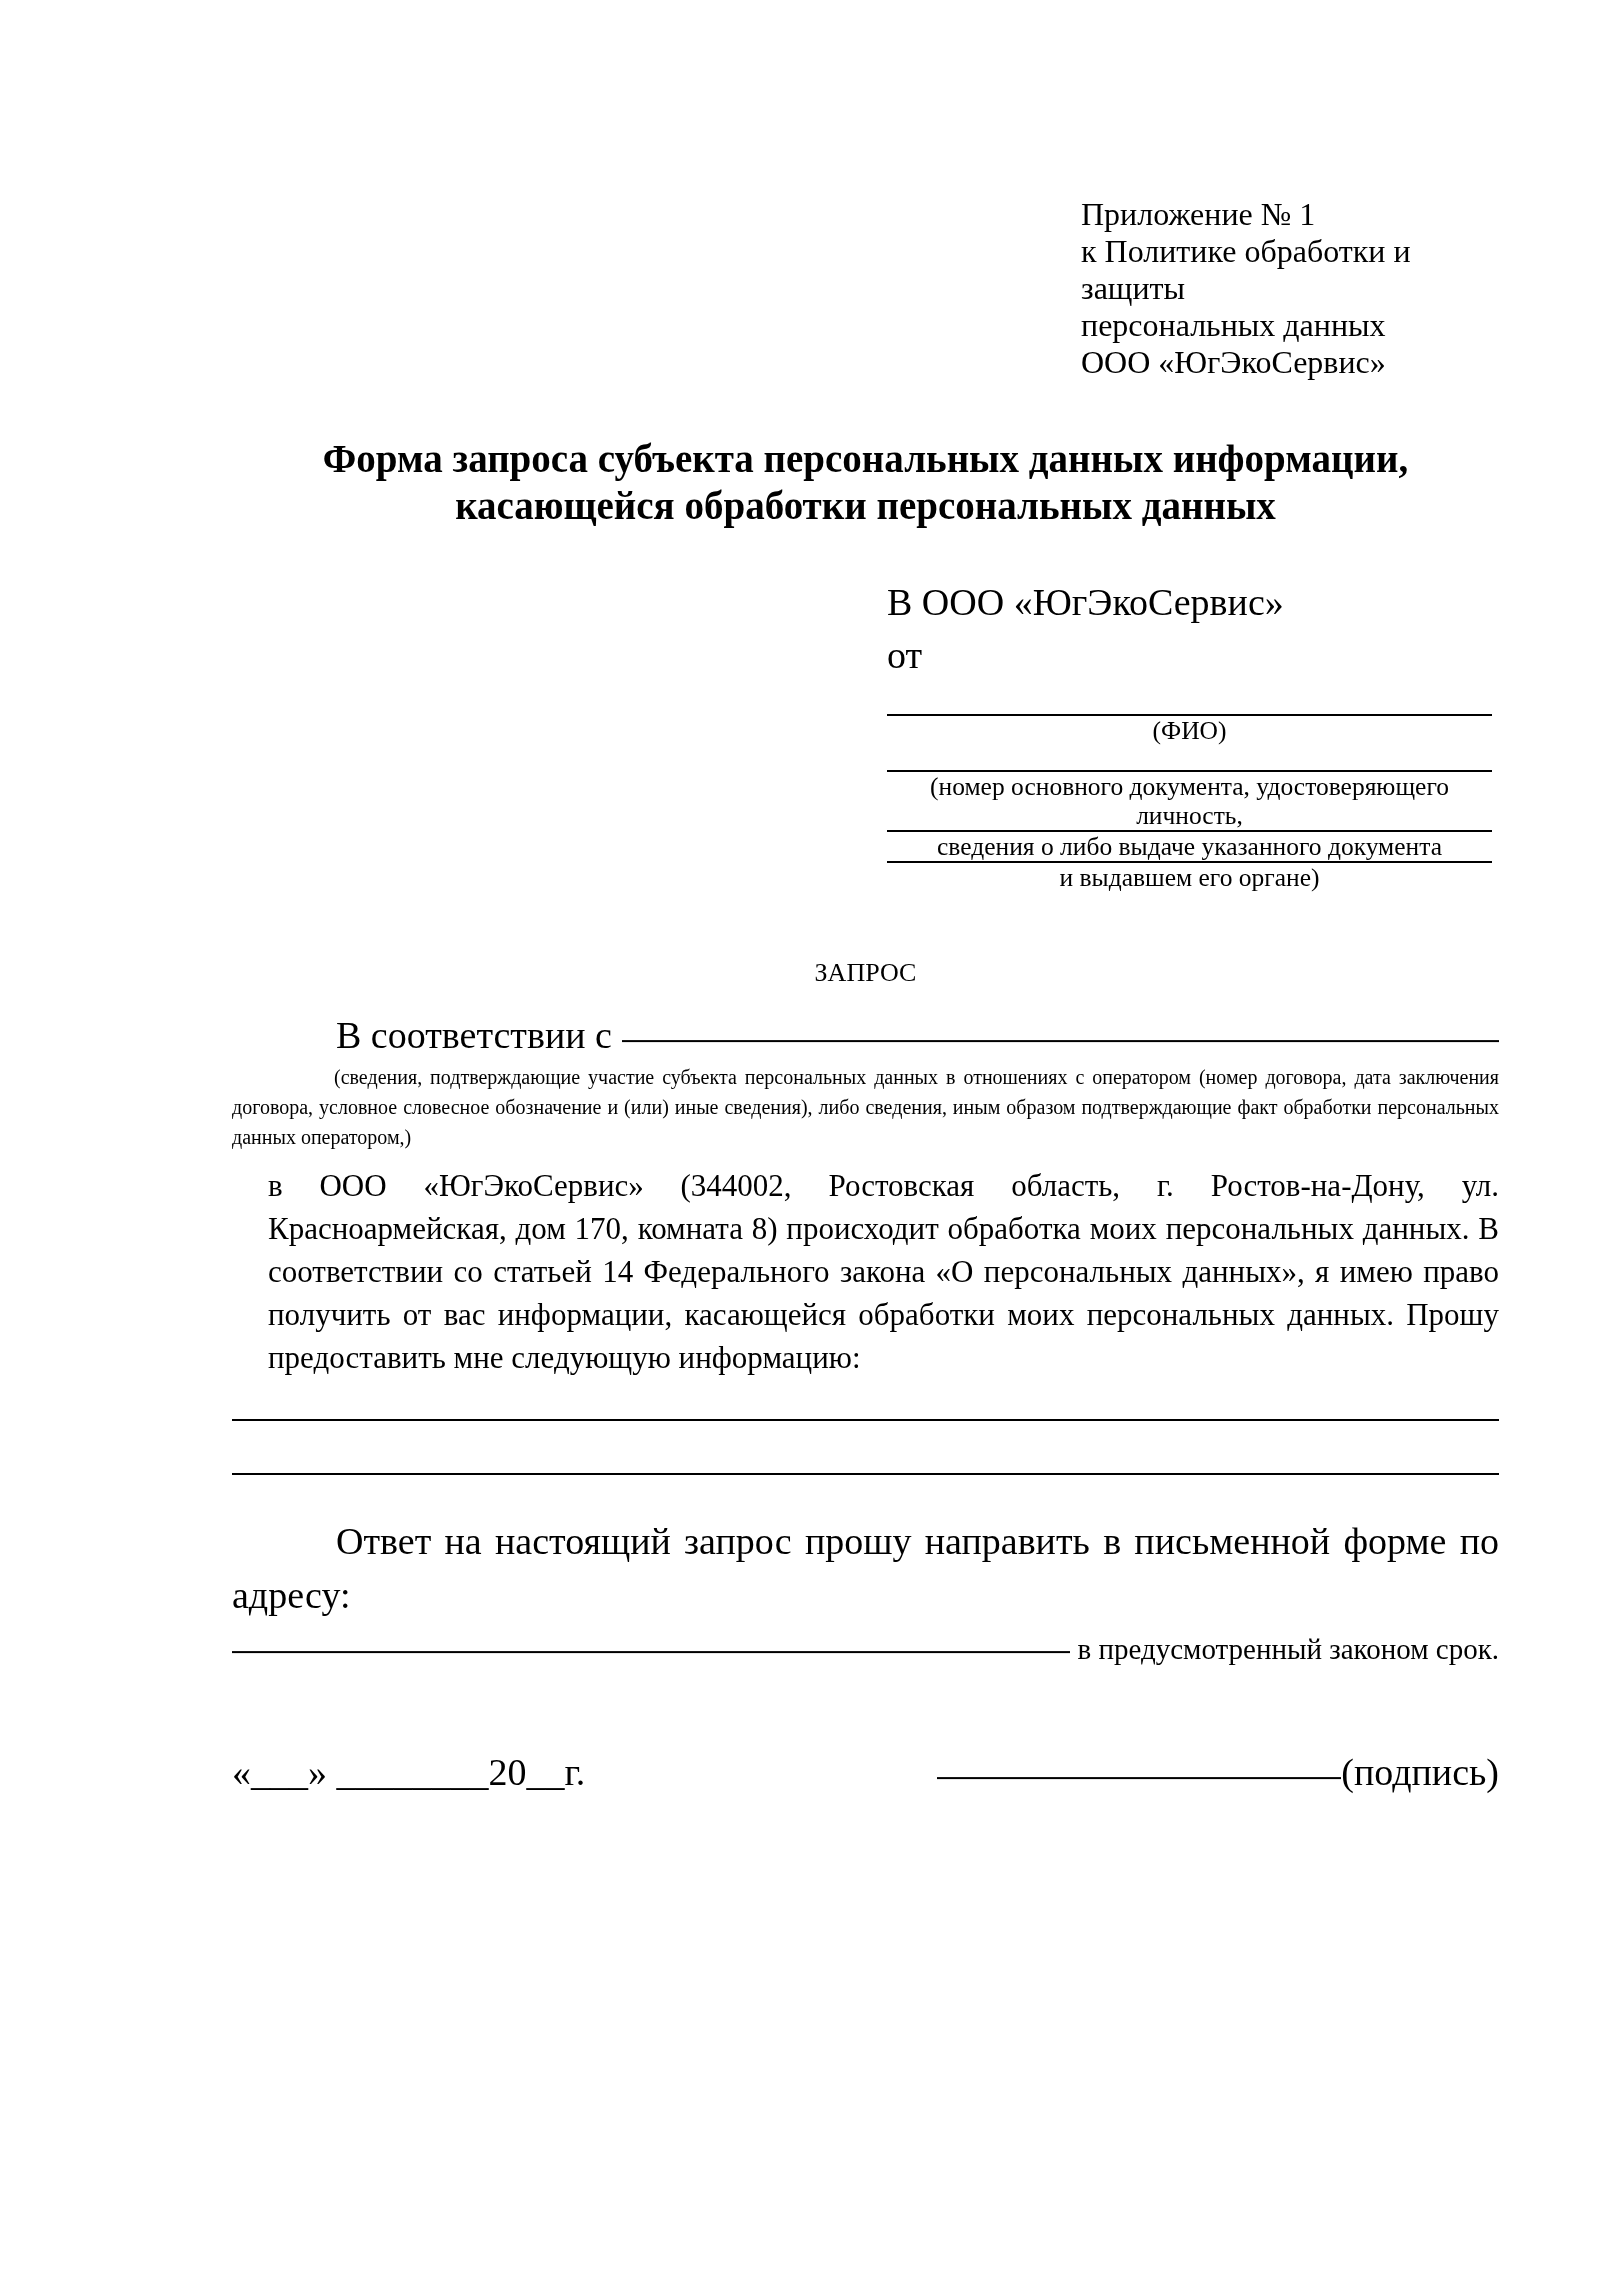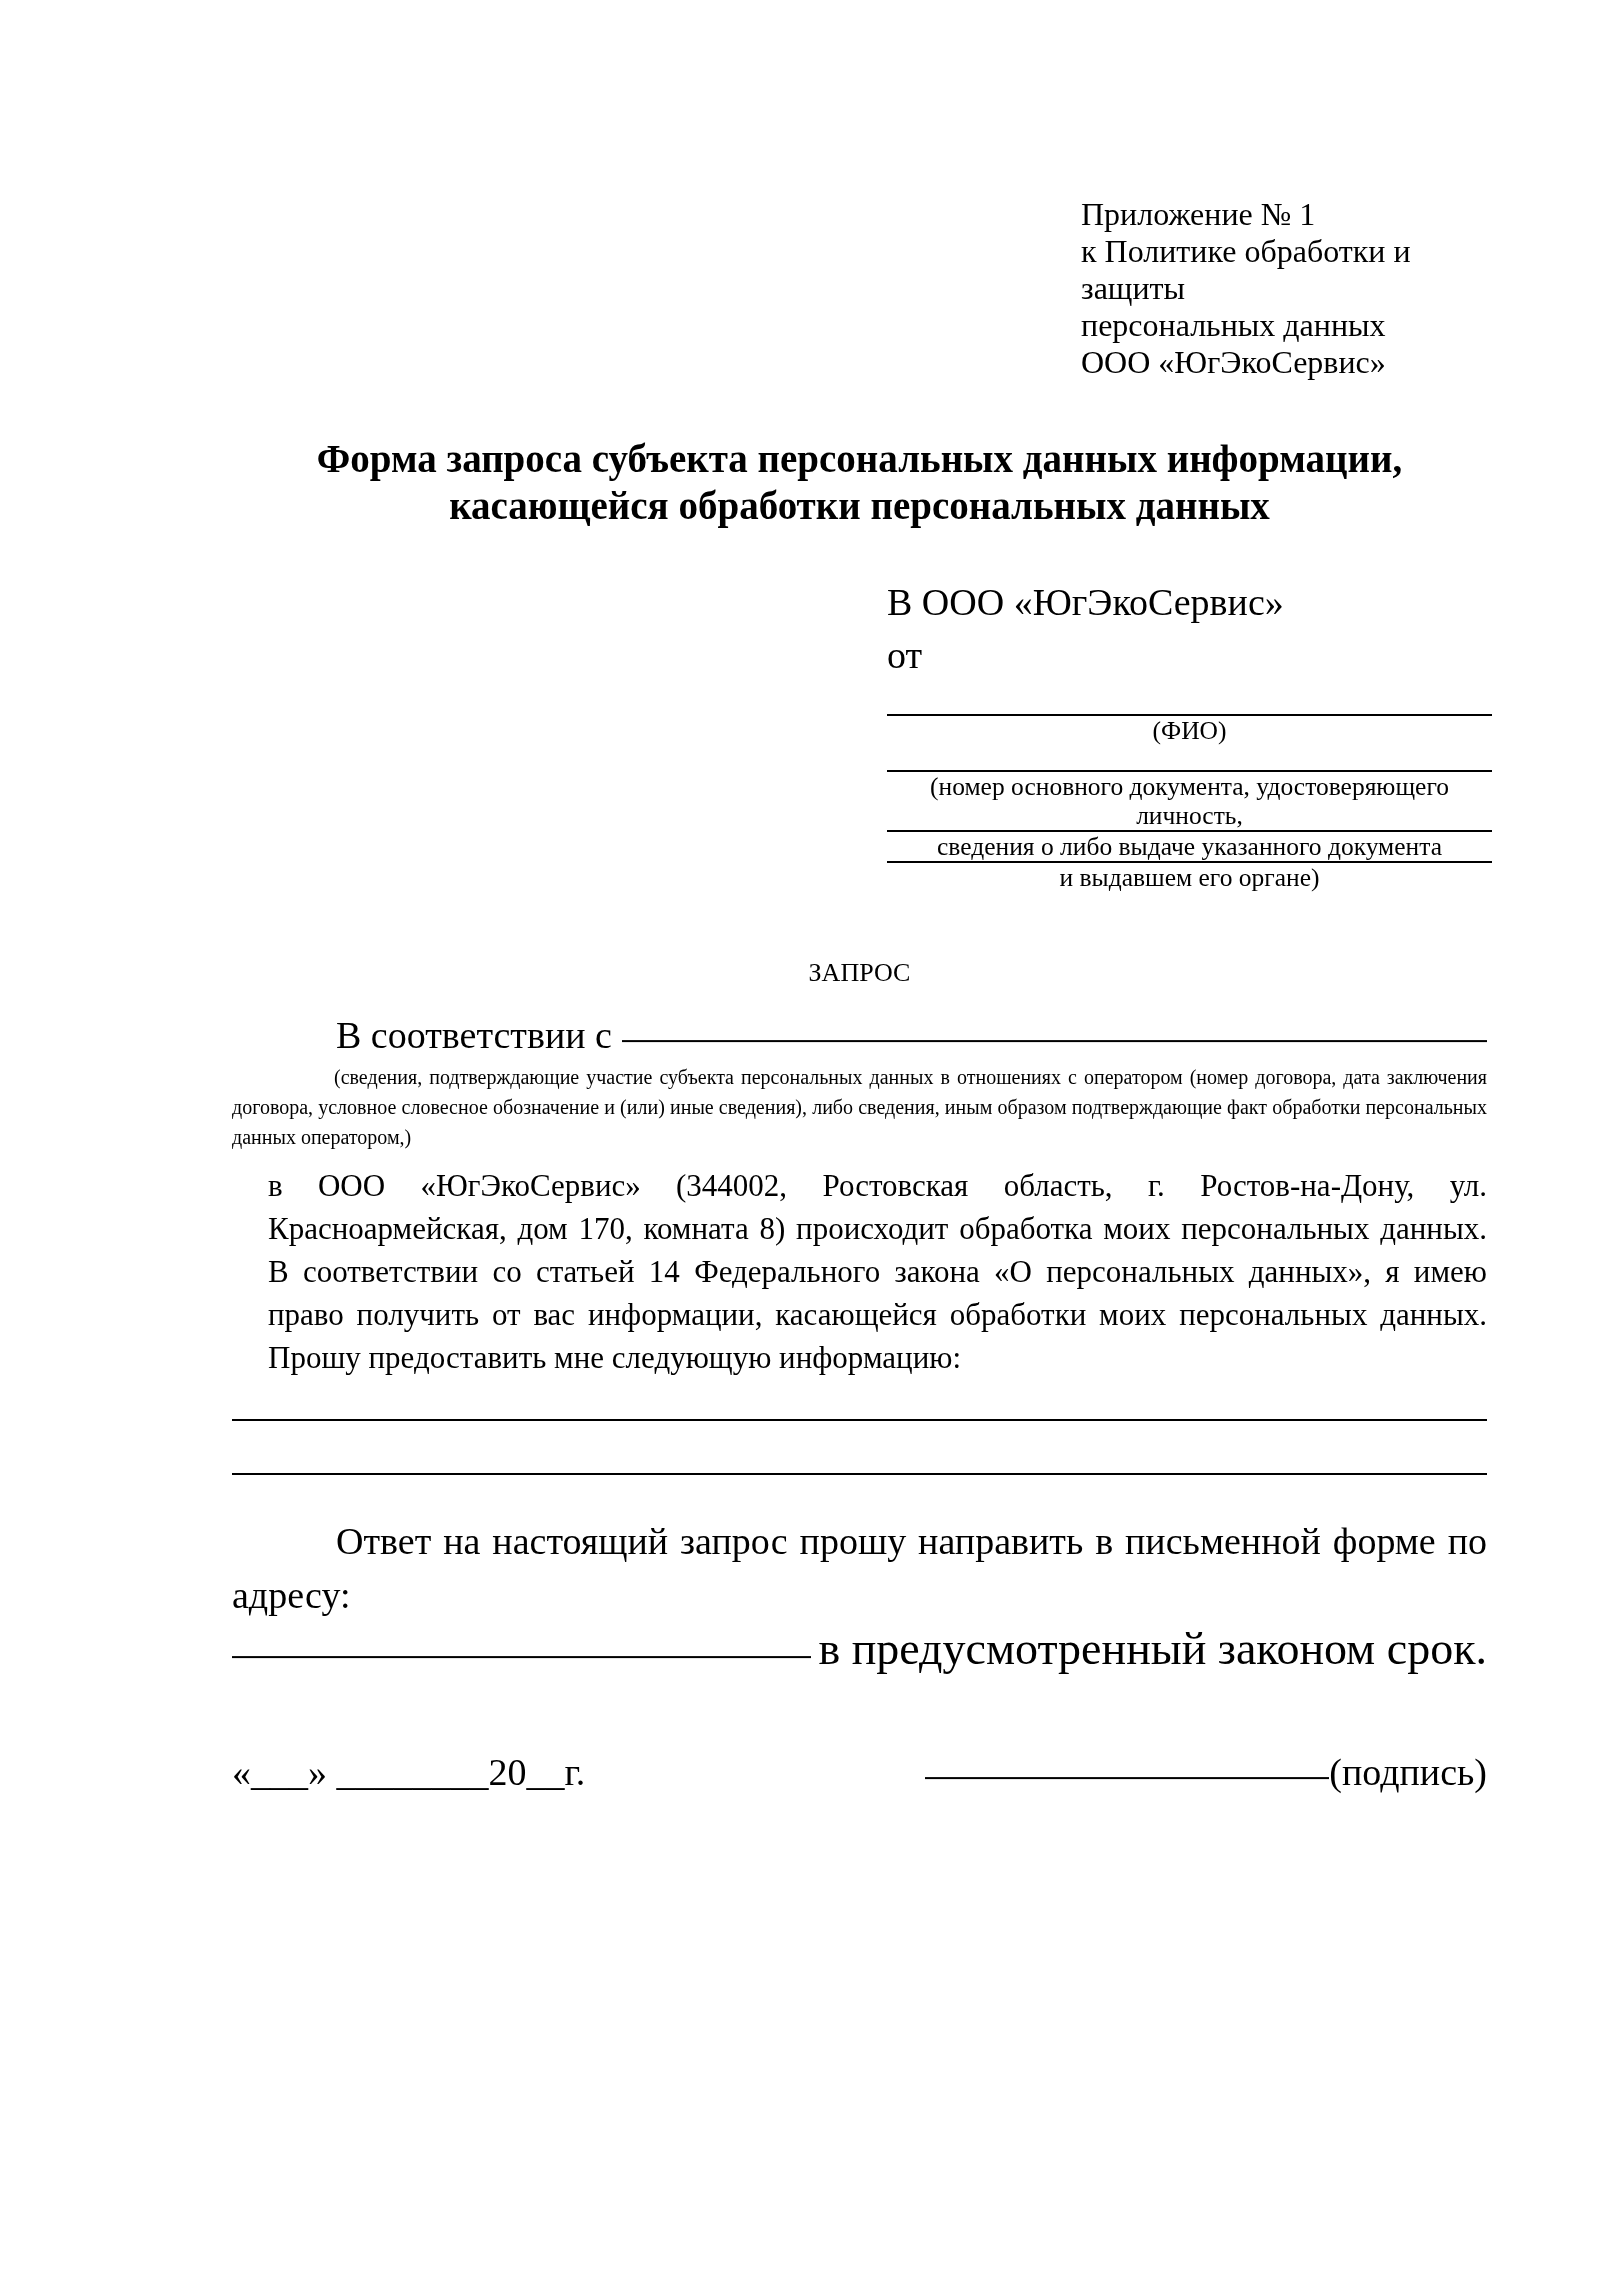--- a/index.html
+++ b/index.html
@@ -8,21 +8,21 @@
     width: 1621px;
     height: 2293px;
     font-family: "Liberation Serif", "DejaVu Serif", serif;
     color: #000000;
     position: relative;
     overflow: hidden;
   }
   .content {
     position: absolute;
     left: 232px;
-    right: 134px;
+    right: 122px;
     top: 0;
   }
   
   .appendix {
     margin-top: 196px;
     margin-left: 849px;
     font-size: 32px;
     line-height: 37px;
     text-align: left;
   }
@@ -104,21 +104,21 @@
   .reply-par {
     margin-top: 39px;
     font-size: 38px;
     line-height: 54px;
     text-align: justify;
     text-align-last: justify;
     text-indent: 104px;
   }
   
   .address-row {
-    font-size: 46px;
+    font-size: 29px;
     line-height: 54px;
     display: flex;
     align-items: baseline;
   }
   .address-row .fill-line {
     margin-left: 0;
     margin-right: 7.8px;
   }
   .address-row .suffix { white-space: nowrap; }
   

